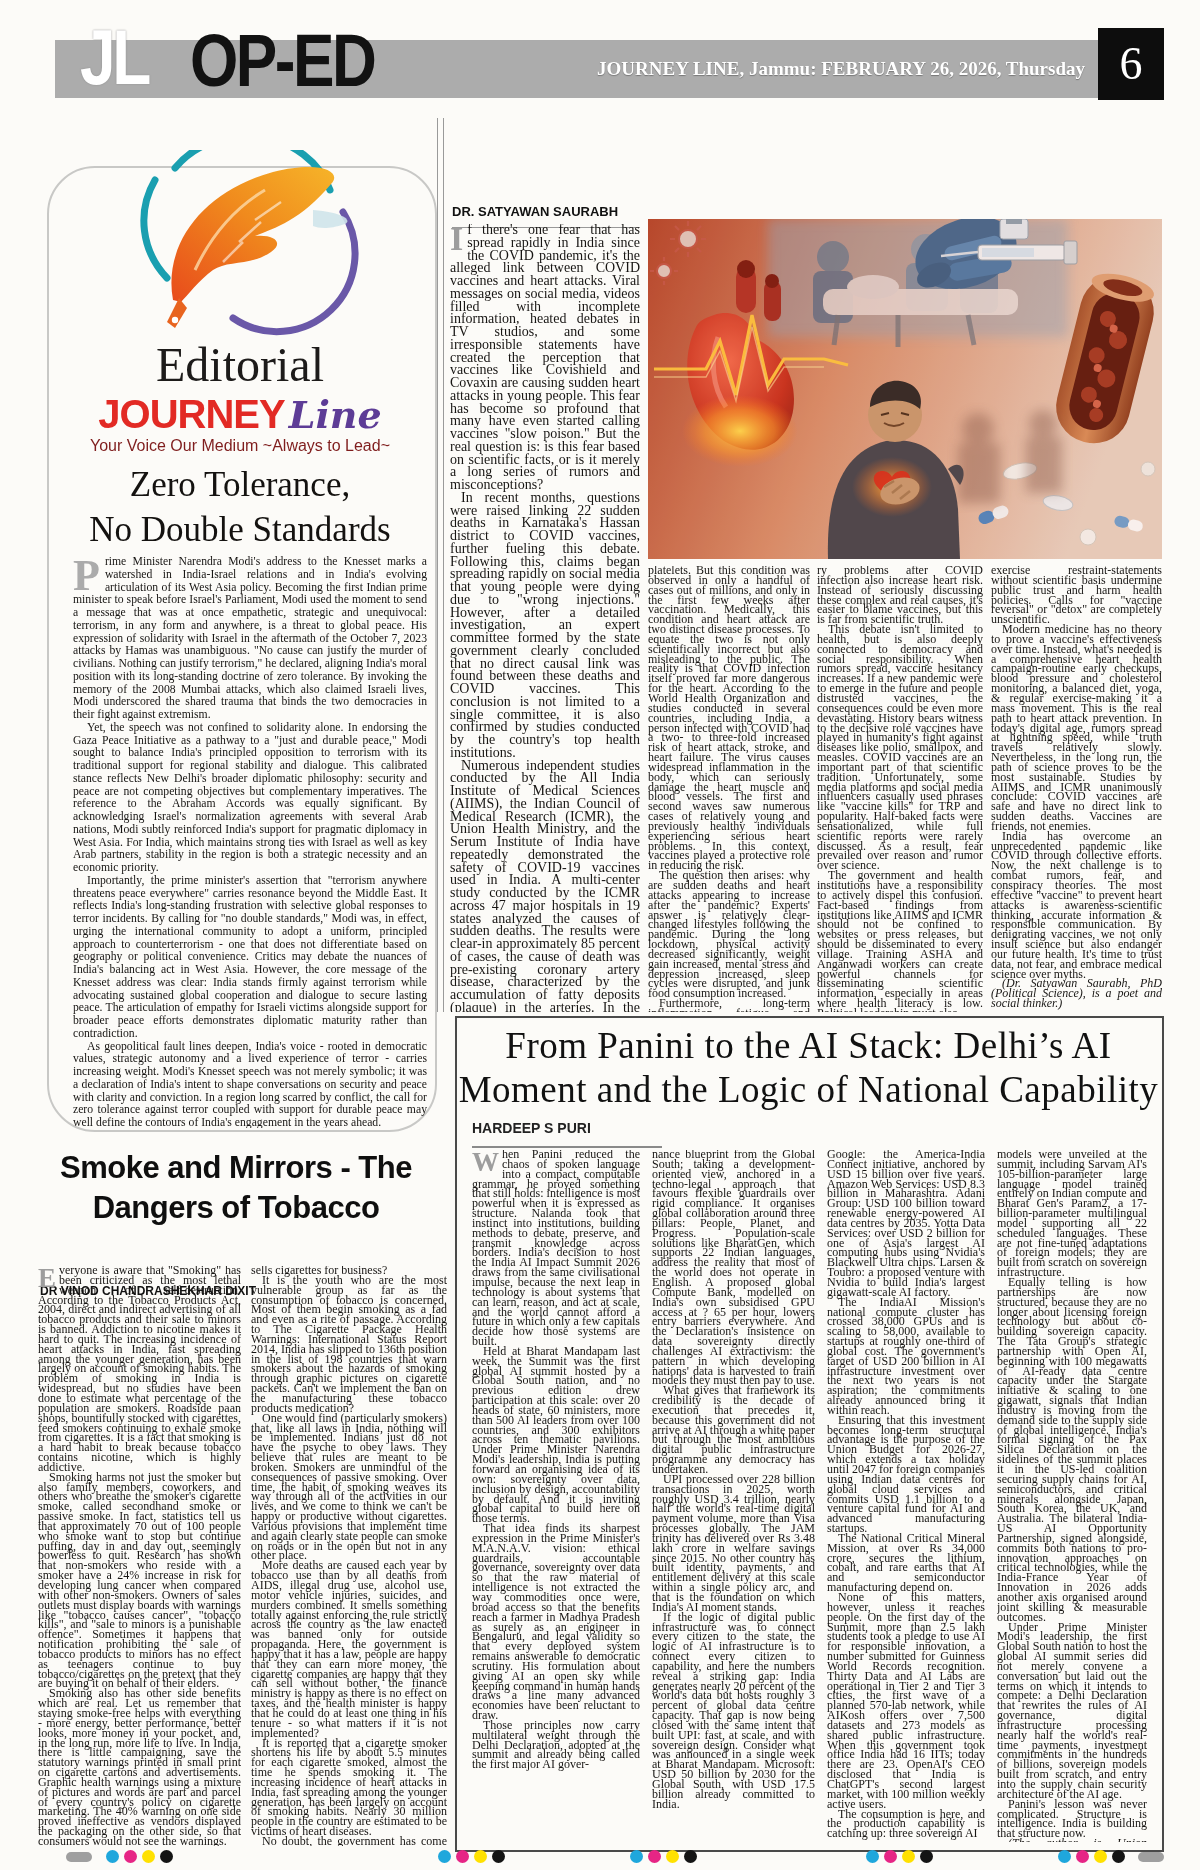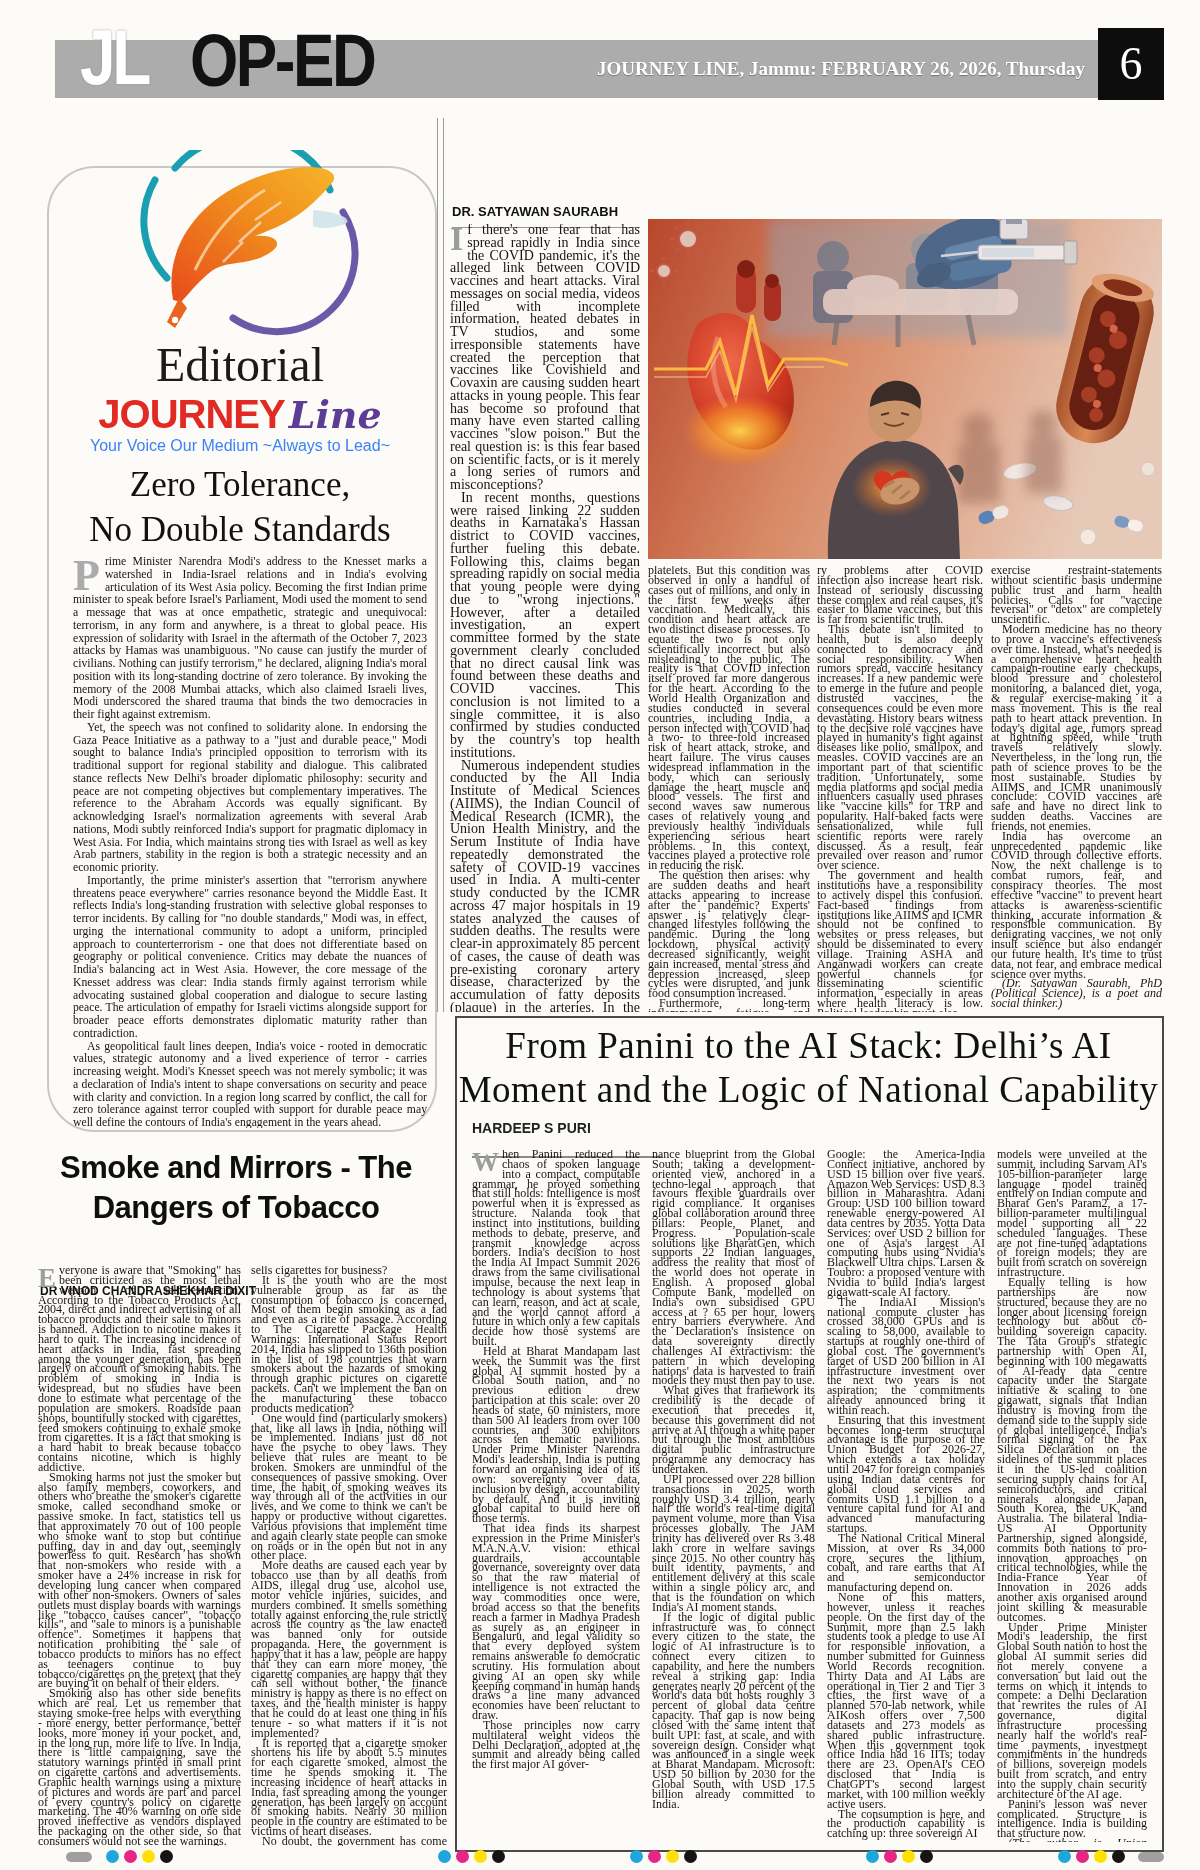--- a/index.html
+++ b/index.html
@@ -20,21 +20,21 @@
   .vrule{position:absolute;width:1px;background:#9a9a9a;}
   
   .ed-box{position:absolute;left:47px;top:166px;width:386px;height:962px;border:2px solid #c8c8c6;border-radius:48px;}
   .ed-logo{position:absolute;left:115px;top:150px;width:250px;height:190px;}
   .ed-word{position:absolute;left:40px;top:340px;width:400px;text-align:center;
            font:400 48px/50px "Liberation Serif",serif;color:#1d1b1a;}
   .ed-brand{position:absolute;left:40px;top:393px;width:400px;text-align:center;}
   .ed-brand .j{font:900 40px/42px "Liberation Sans",sans-serif;color:#e22a24;letter-spacing:-1px;}
   .ed-brand .l{font:italic 700 38px/42px "DejaVu Serif",serif;color:#5d3c96;}
   .ed-tag{position:absolute;left:40px;top:437px;width:400px;text-align:center;
-          font:400 16px/18px "Liberation Sans",sans-serif;color:#3b82f6;}
+          font:400 16px/18px "Liberation Sans",sans-serif;color:#7f1d1d;}
   .ed-head{position:absolute;left:40px;top:462px;width:400px;text-align:center;
           font:400 35px/45px "Liberation Serif",serif;color:#141210;}
   .ed-body{position:absolute;left:73px;top:556px;width:354px;height:572px;overflow:hidden;
           font:400 11.7px/12.75px "Liberation Serif",serif;text-align:justify;}
   .ed-body p{margin:0;text-indent:14px;}
   .ed-body p.first{text-indent:0;}
   .ed-body p.first::first-letter{float:left;font:700 44px/36px "Liberation Serif",serif;color:#ababab;
           padding:2px 5px 0 0;}
   
   .col{position:absolute;overflow:hidden;text-align:justify;font-family:"Liberation Serif",serif;}
@@ -49,21 +49,21 @@
   .covid-head{position:absolute;left:448px;top:116px;width:716px;text-align:center;
           font:800 39px/42px "Liberation Sans",sans-serif;letter-spacing:-1px;color:#0f0f0f;}
   .covid-byline{position:absolute;left:452px;top:204px;width:188px;font:700 13px/15px "Liberation Sans",sans-serif;
           border-bottom:1px solid #999;padding-bottom:8px;color:#111;}
   .covid-illustration{position:absolute;left:648px;top:219px;width:514px;height:340px;overflow:hidden;}
   
   .ai-box{position:absolute;left:455px;top:1016px;width:705px;height:832px;border:2px solid #4a4a4a;background:#fcfbf8;}
   .ai-head{position:absolute;left:455px;top:1024px;width:707px;text-align:center;
           font:400 37px/44px "Liberation Serif",serif;letter-spacing:.5px;color:#111;}
   .ai-byline{position:absolute;left:472px;top:1120px;width:190px;font:700 14px/16px "Liberation Sans",sans-serif;
-          border-bottom:2px solid #8a8a8a;padding-bottom:20px;color:#222;}
+          border-bottom:2px solid #8a8a8a;padding-bottom:10px;color:#222;}
   
   .tob-head{position:absolute;left:30px;top:1148px;width:412px;text-align:center;
           font:800 31px/40px "Liberation Sans",sans-serif;letter-spacing:-.5px;color:#0f0f0f;}
   .tob-byline{position:absolute;left:40px;top:1284px;width:320px;font:700 12px/14px "Liberation Sans",sans-serif;color:#111;}
   
   .marks{position:absolute;left:0;top:1849px;width:1200px;height:16px;}
   .cmyk{position:absolute;top:1px;height:13px;display:flex;gap:5px;}
   .cmyk span{width:13px;height:13px;border-radius:50%;display:inline-block;}
   .pill{position:absolute;top:3px;width:26px;height:10px;border-radius:5px;background:#9f9f9f;}
 </style>
@@ -311,21 +311,21 @@
   <div class="ai-box"></div>
   <div class="ai-head">
     <span>From Panini to the AI Stack: Delhi’s AI</span><br>
     <span>Moment and the Logic of National Capability</span>
   </div>
   <div class="ai-byline">HARDEEP S PURI</div>
   <div class="col small dc" style="left:472px;top:1150px;width:168px;height:692px;">
       <p class="first">When Panini reduced the chaos of spoken language into a compact, computable grammar, he proved something that still holds: intelligence is most powerful when it is expressed as structure. Nalanda took that instinct into institutions, building methods to debate, preserve, and transmit knowledge across borders. India's decision to host the India AI Impact Summit 2026 draws from the same civilisational impulse, because the next leap in technology is about systems that can learn, reason, and act at scale, and the world cannot afford a future in which only a few capitals decide how those systems are built.</p>
       <p>Held at Bharat Mandapam last week, the Summit was the first global AI summit hosted by a Global South nation, and no previous edition drew participation at this scale: over 20 heads of state, 60 ministers, more than 500 AI leaders from over 100 countries, and 300 exhibitors across ten thematic pavilions. Under Prime Minister Narendra Modi's leadership, India is putting forward an organising idea of its own: sovereignty over data, inclusion by design, accountability by default. And it is inviting global capital to build here on those terms.</p>
       <p>That idea finds its sharpest expression in the Prime Minister's M.A.N.A.V. vision: ethical guardrails, accountable governance, sovereignty over data so that the raw material of intelligence is not extracted the way commodities once were, broad access so that the benefits reach a farmer in Madhya Pradesh as surely as an engineer in Bengaluru, and legal validity so that every deployed system remains answerable to democratic scrutiny. His formulation about giving AI an open sky while keeping command in human hands draws a line many advanced economies have been reluctant to draw.</p>
-      <p>Those principles now carry multilateral weight videos the Delhi Declaration, adopted at the summit and already being called the first major AI gover-</p>
+      <p>Those principles now carry multilateral weight through the Delhi Declaration, adopted at the summit and already being called the first major AI gover-</p>
     </div>
   <div class="col small" style="left:652px;top:1150px;width:163px;height:692px;">
       <p class="first">nance blueprint from the Global South; taking a development-oriented view, anchored in a techno-legal approach that favours flexible guardrails over rigid compliance. It organises global collaboration around three pillars: People, Planet, and Progress. Population-scale solutions like BharatGen, which supports 22 Indian languages, address the reality that most of the world does not operate in English. A proposed global Compute Bank, modelled on India's own subsidised GPU access at ? 65 per hour, lowers entry barriers everywhere. And the Declaration's insistence on data sovereignty directly challenges AI extractivism: the pattern in which developing nations' data is harvested to train models they must then pay to use.</p>
       <p>What gives that framework its credibility is the decade of execution that precedes it, because this government did not arrive at AI through a white paper but through the most ambitious digital public infrastructure programme any democracy has undertaken.</p>
       <p>UPI processed over 228 billion transactions in 2025, worth roughly USD 3.4 trillion, nearly half the world's real-time digital payment volume, more than Visa processes globally. The JAM trinity has delivered over Rs 3.48 lakh crore in welfare savings since 2015. No other country has built identity, payments, and entitlement delivery at this scale within a single policy arc, and that is the foundation on which India's AI moment stands.</p>
       <p>If the logic of digital public infrastructure was to connect every citizen to the state, the logic of AI infrastructure is to connect every citizen to capability, and here the numbers reveal a striking gap: India generates nearly 20 percent of the world's data but hosts roughly 3 percent of global data centre capacity. That gap is now being closed with the same intent that built UPI: fast, at scale, and with sovereign design. Consider what was announced in a single week at Bharat Mandapam. Microsoft: USD 50 billion by 2030 for the Global South, with USD 17.5 billion already committed to India.</p>
     </div>
   <div class="col small" style="left:827px;top:1150px;width:158px;height:692px;">
       <p class="first">Google: the America-India Connect initiative, anchored by USD 15 billion over five years. Amazon Web Services: USD 8.3 billion in Maharashtra. Adani Group: USD 100 billion toward renewable energy-powered AI data centres by 2035. Yotta Data Services: over USD 2 billion for one of Asia's largest AI computing hubs using Nvidia's Blackwell Ultra chips. Larsen &amp; Toubro: a proposed venture with Nvidia to build India's largest gigawatt-scale AI factory.</p>
       <p>The IndiaAI Mission's national compute cluster has crossed 38,000 GPUs and is scaling to 58,000, available to startups at roughly one-third of global cost. The government's target of USD 200 billion in AI infrastructure investment over the next two years is not aspiration; the commitments already announced bring it within reach.</p>

